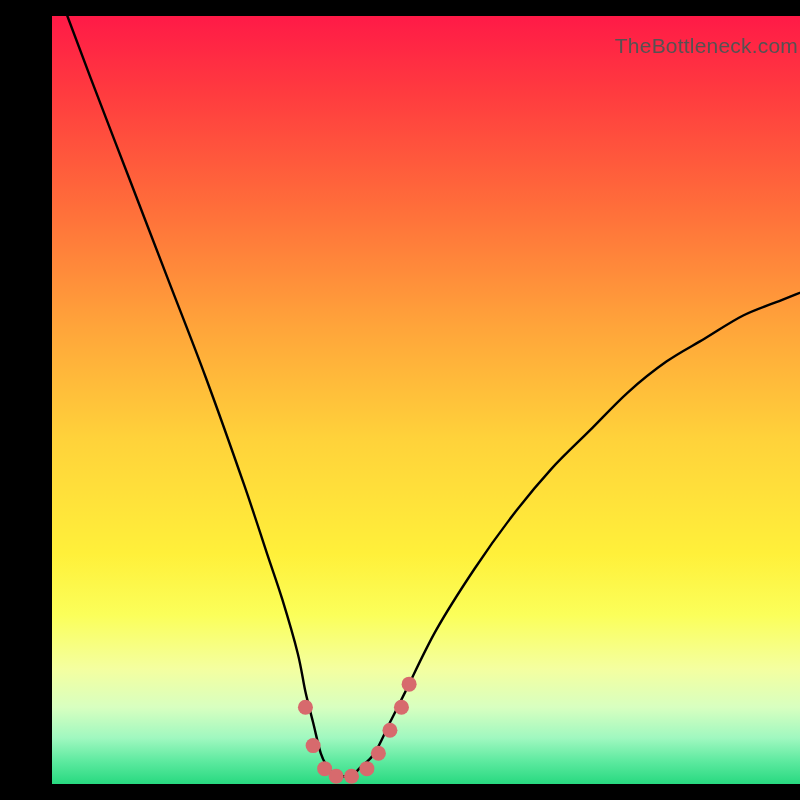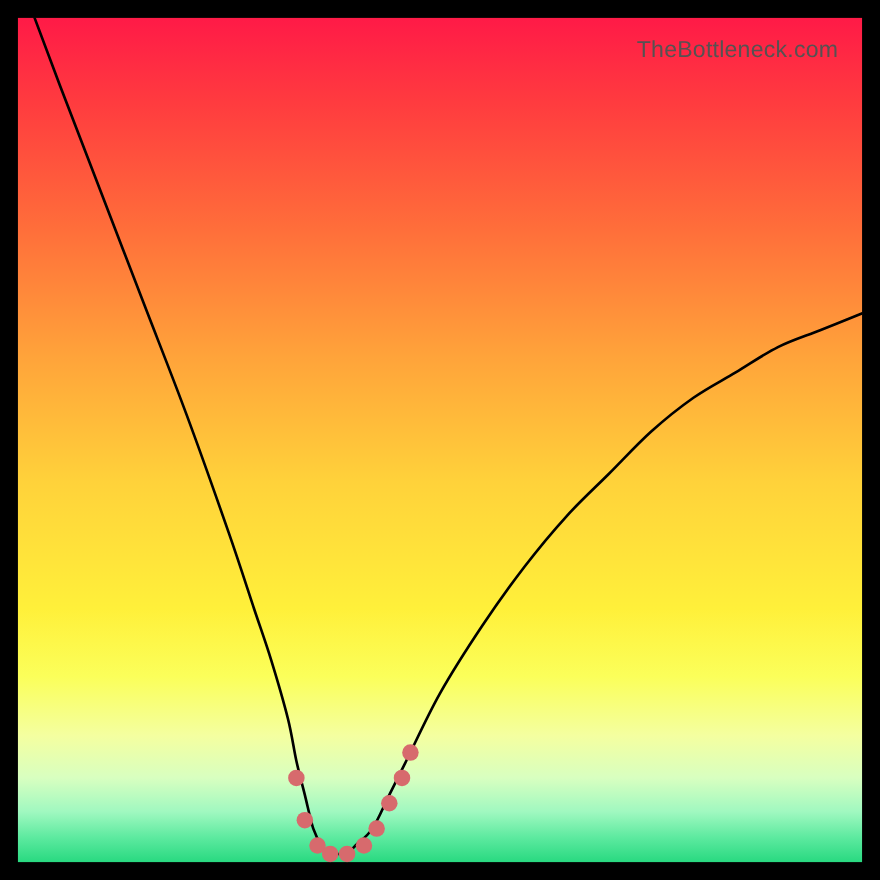--- a/index.html
+++ b/index.html
@@ -2,20 +2,21 @@
 <html><head>
 <meta charset="utf-8">
 <style>
   * { margin: 0; padding: 0; box-sizing: border-box; }
   html, body { width: 800px; height: 800px; overflow: hidden; background: #000; }
   .frame {
     position: relative;
     width: 684px;
     height: 800px;
     background: #000;
+    margin-left: 36px;
   }
   .plot-area {
     position: absolute;
     left: 16px;
     top: 16px;
     width: 768px;
     height: 768px;
     overflow: hidden;
   }
   .gradient {

